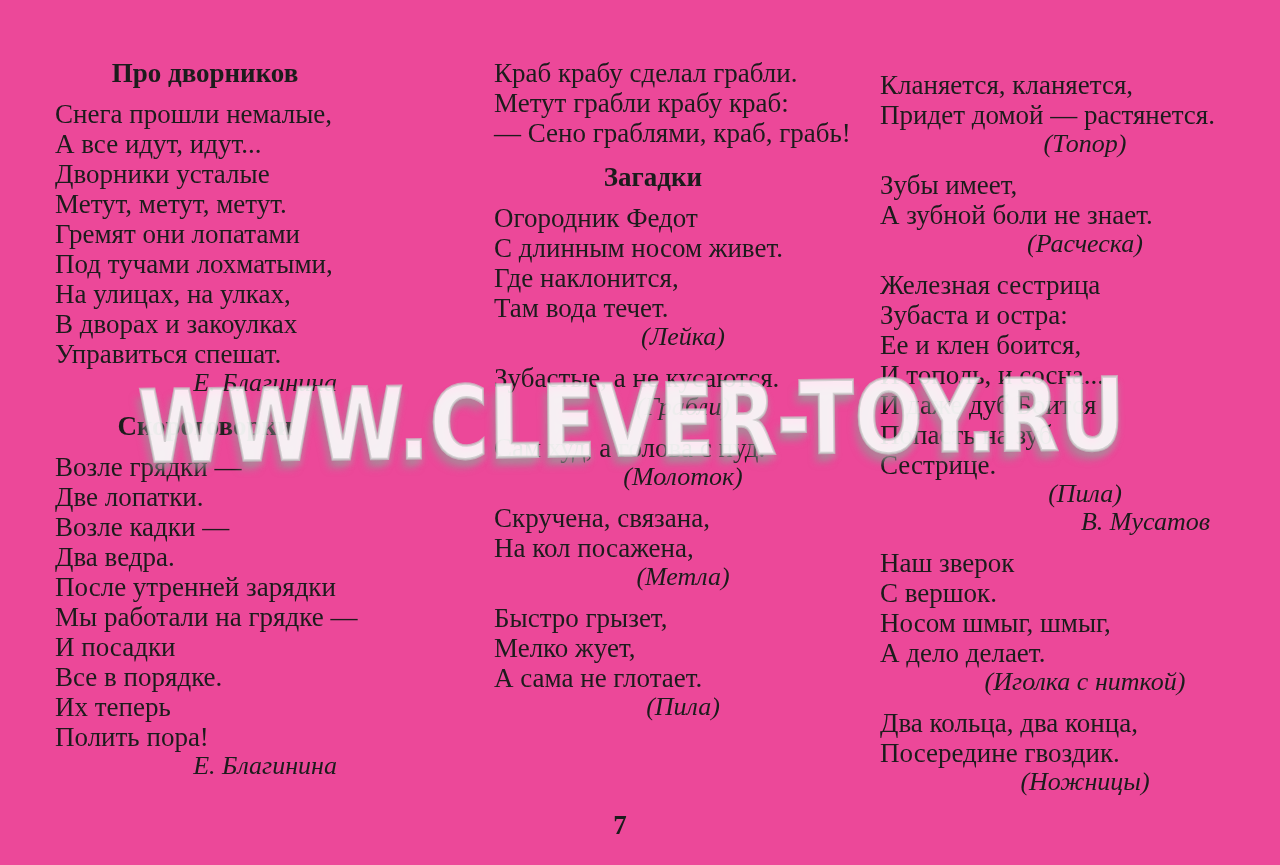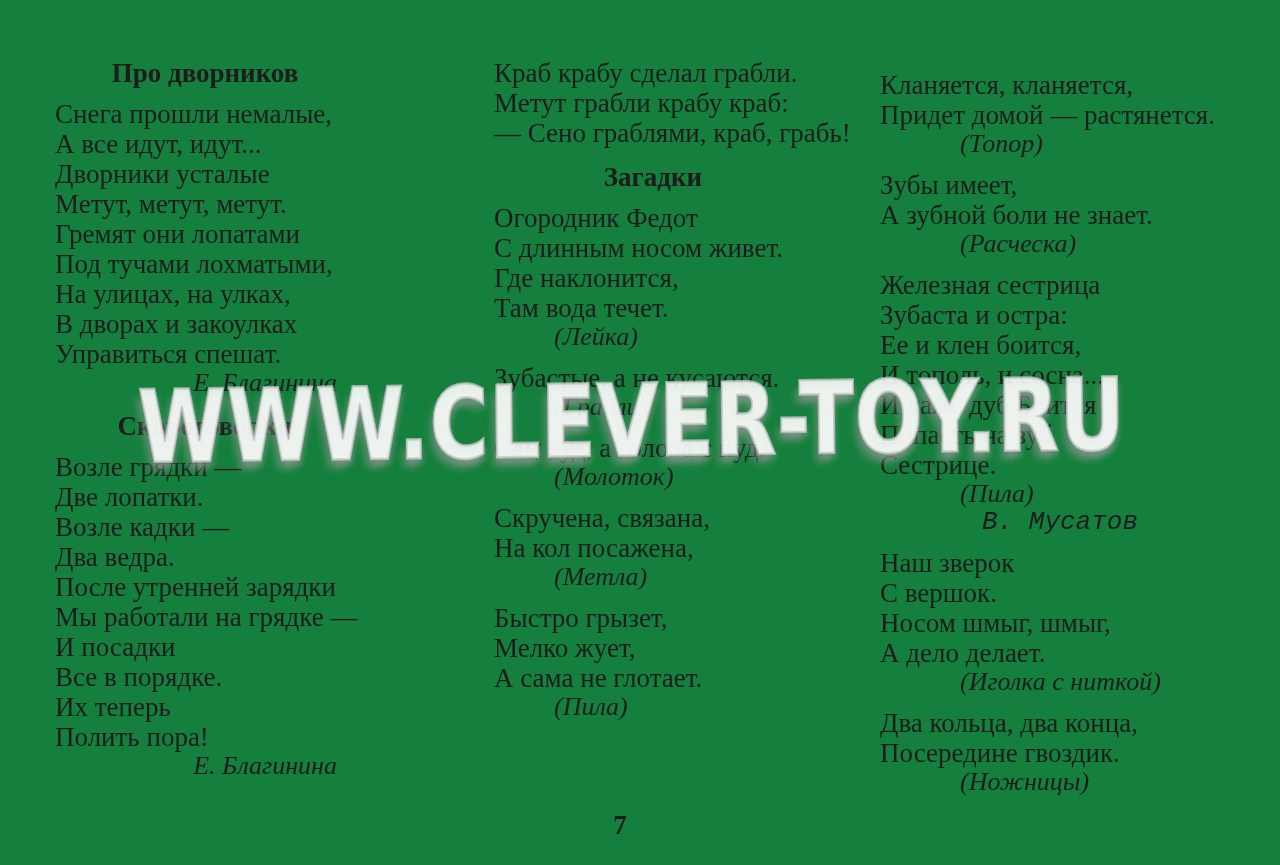--- a/index.html
+++ b/index.html
@@ -4,33 +4,33 @@
 <style>
   html,body{margin:0;padding:0;}
   body{
     width:1280px;height:865px;
     background:#ffffff;
     font-family:"Liberation Serif", serif;
     color:#1c1c1c;
     position:relative;
     overflow:hidden;
   }
-  .page{position:absolute;inset:0;background:#15803d;}
+  .page{position:absolute;inset:0;background:#ec4899;}
   .column{position:absolute;}
   .c1{left:55px;top:58px;width:300px;}
   .c2{left:450px;top:58px;width:318px;margin-left:44px;}
   .c3{left:880px;top:70px;width:330px;}
   .h{font-weight:bold;text-align:center;font-size:27px;line-height:30px;margin:14px 0 11px;white-space:nowrap;}
   .column .h:first-child{margin-top:0;}
   .l{font-size:27px;line-height:30px;white-space:nowrap;}
   .a{font-style:italic;font-size:26px;line-height:28px;text-align:right;white-space:nowrap;}
   .c1 .a{padding-right:18px;}
   .c2 .a{padding-right:38px;}
-  .c3 .a{text-align:center;padding-left:30px;font-family:Liberation Mono, monospace;}
-  .ans{font-style:italic;font-size:26px;line-height:28px;white-space:nowrap;}
+  .c3 .a{padding-left:30px;}
+  .ans{font-style:italic;font-size:26px;line-height:28px;text-align:center;white-space:nowrap;}
   .c2 .ans{padding-left:60px;}
   .c3 .ans{padding-left:80px;}
   .g{height:12px;}
   .watermark{
     position:absolute;
     left:138px;top:378px;
     z-index:5;
     font-family:"DejaVu Sans", sans-serif;
     font-weight:bold;
     font-size:100px;

